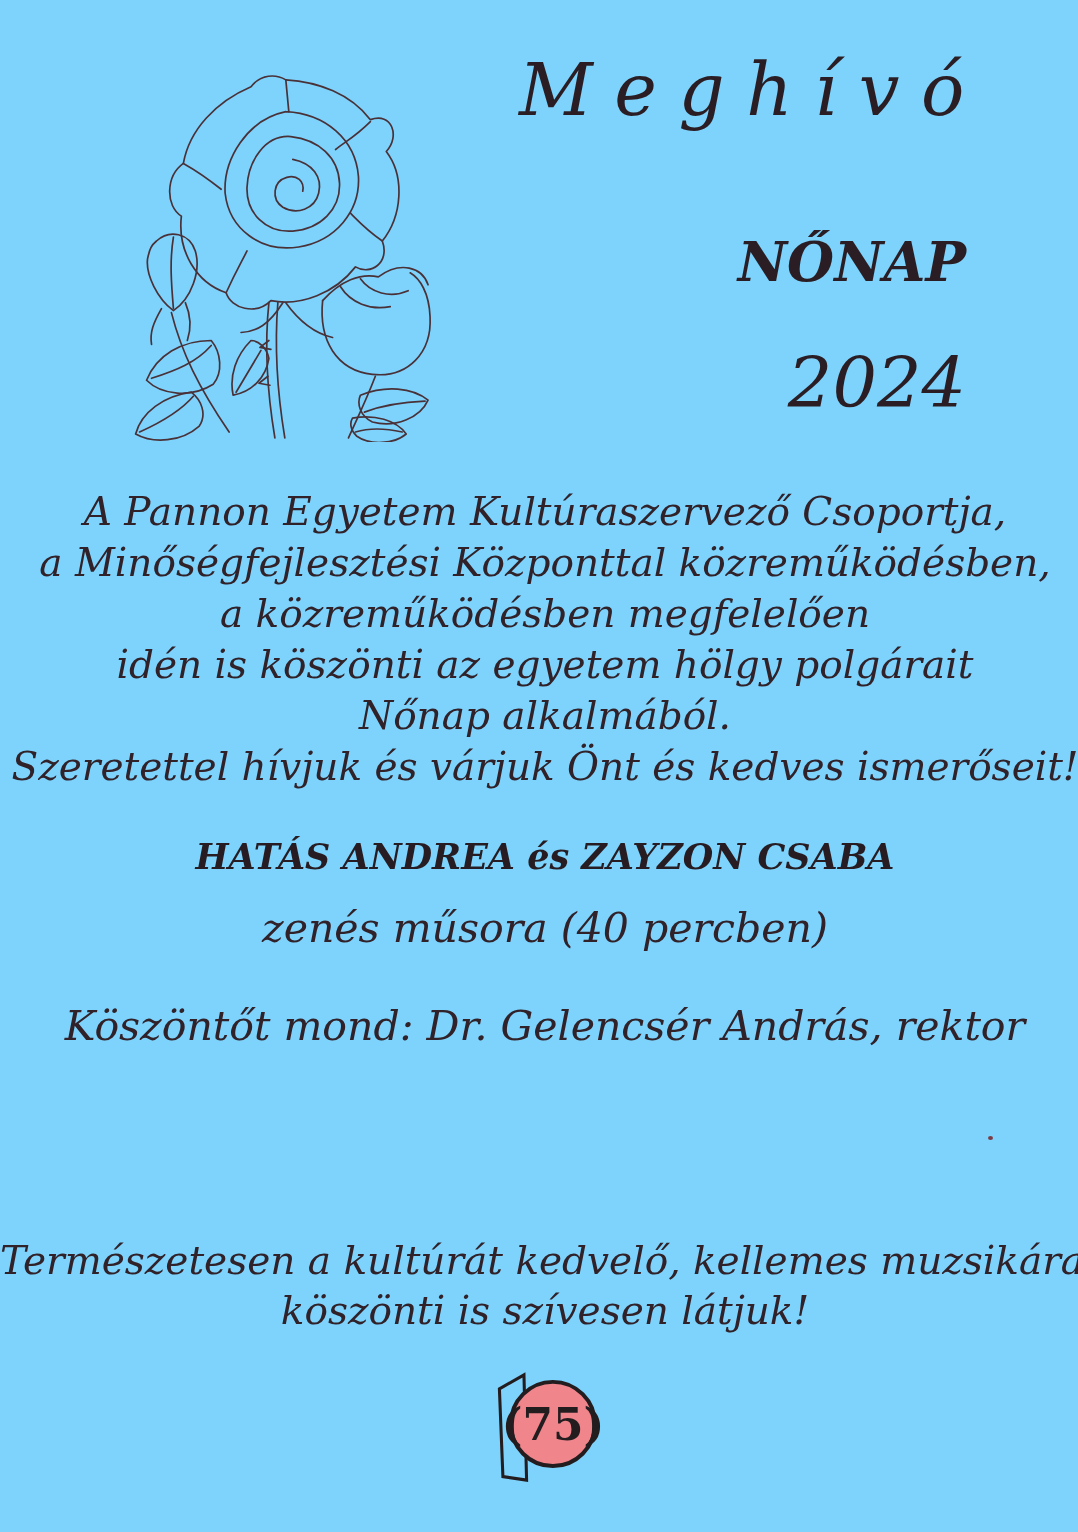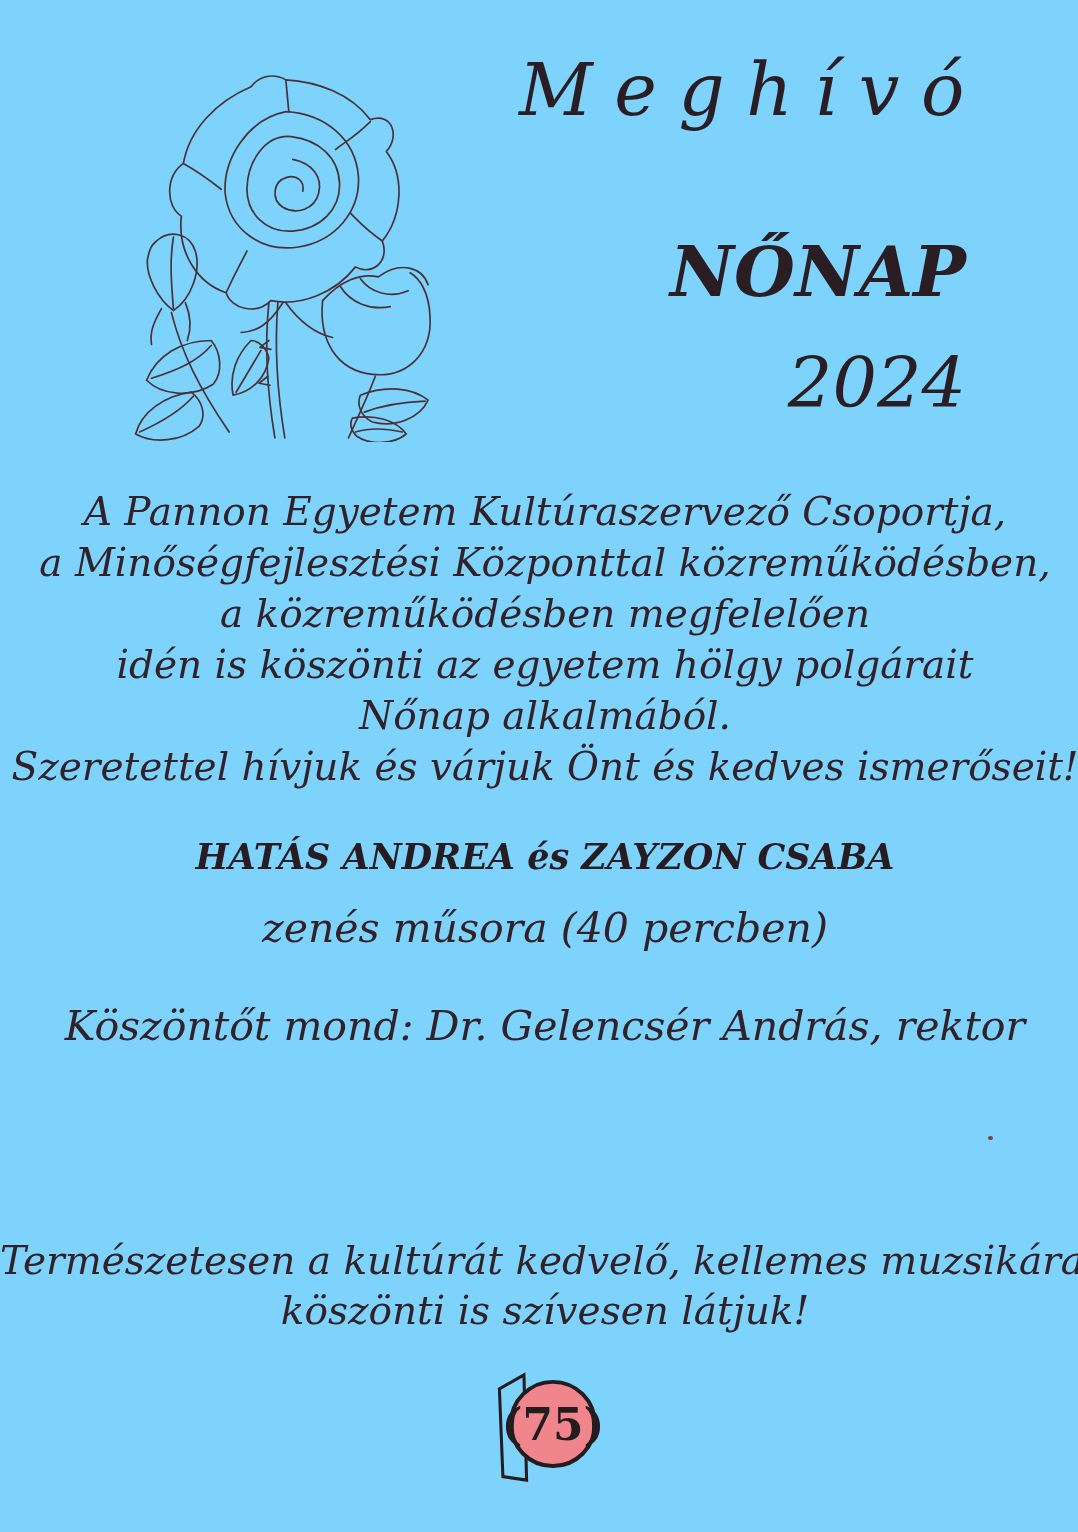--- a/index.html
+++ b/index.html
@@ -14,21 +14,21 @@
   }
   
   .title{
     position:absolute;top:48px;right:104px;
     font-style:italic;font-size:72px;font-weight:500;
     letter-spacing:0.30em;color:#2a1e24;
     white-space:nowrap;
   }
   .event{
     position:absolute;top:230px;right:124px;
-    font-style:italic;font-size:70px;font-weight:600;
+    font-style:italic;font-size:54px;font-weight:600;
     color:#2a1e24;white-space:nowrap;
   }
   .year{
     position:absolute;top:342px;right:124px;
     font-style:italic;font-size:70px;font-weight:500;
     color:#2a1e24;white-space:nowrap;
   }
   
   .rose{
     position:absolute;left:62px;top:40px;

